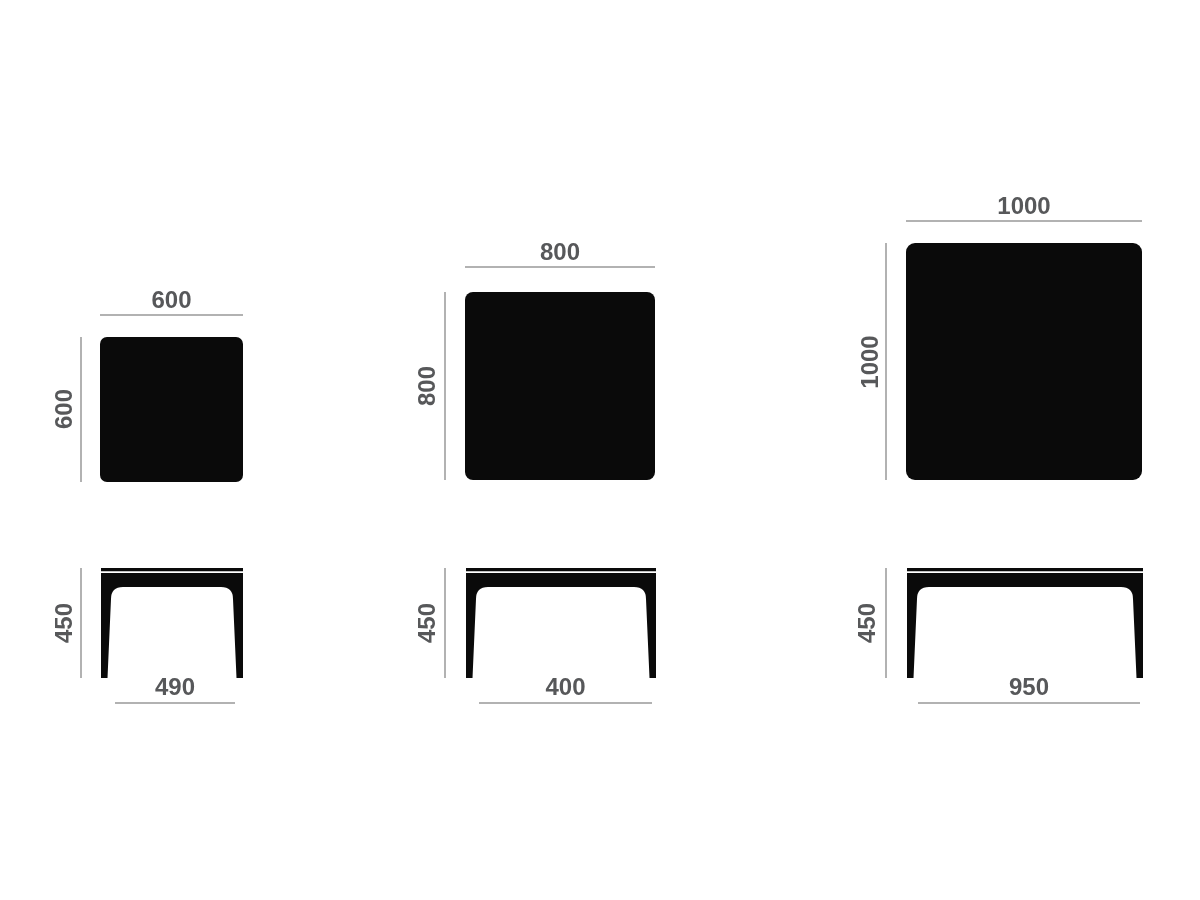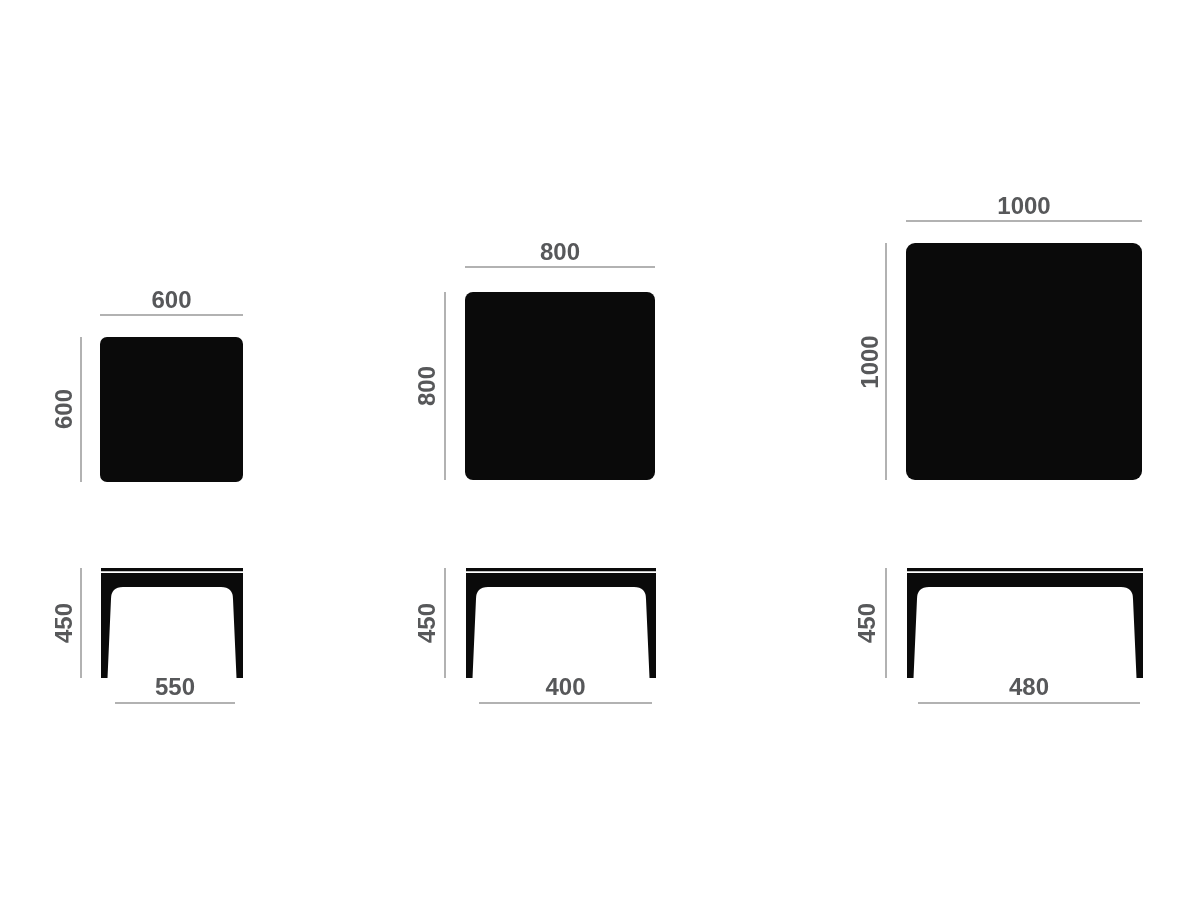--- a/index.html
+++ b/index.html
@@ -86,21 +86,21 @@
     <div class="top-square t1-square"></div>
     <div class="dim-line v t1-v-line"></div>
     <div class="dim-label vertical t1-v-label">600</div>
 
     <svg class="side-svg t1-side" width="142" height="110" viewBox="0 0 142 110">
       <path d="M0 0 H142 V3.2 H0 Z"></path>
       <path d="M0 5 H142 V110 H135.5 L132 31 Q132 19 120 19 H22 Q10 19 10 31 L6.5 110 H0 Z"></path>
     </svg>
     <div class="dim-line v t1-side-v-line"></div>
     <div class="dim-label vertical t1-side-v-label">450</div>
-    <div class="dim-label t1-b-label">550</div>
+    <div class="dim-label t1-b-label">490</div>
     <div class="dim-line h t1-b-line"></div>
   </div>
 
   <div>
     <div class="dim-label t2-top-label">800</div>
     <div class="dim-line h t2-h-line"></div>
     <div class="top-square t2-square"></div>
     <div class="dim-line v t2-v-line"></div>
     <div class="dim-label vertical t2-v-label">800</div>
 
@@ -120,17 +120,17 @@
     <div class="top-square t3-square"></div>
     <div class="dim-line v t3-v-line"></div>
     <div class="dim-label vertical t3-v-label">1000</div>
 
     <svg class="side-svg t3-side" width="236" height="110" viewBox="0 0 236 110">
       <path d="M0 0 H236 V3.2 H0 Z"></path>
       <path d="M0 5 H236 V110 H229.5 L226 31 Q226 19 214 19 H22 Q10 19 10 31 L6.5 110 H0 Z"></path>
     </svg>
     <div class="dim-line v t3-side-v-line"></div>
     <div class="dim-label vertical t3-side-v-label">450</div>
-    <div class="dim-label t3-b-label">480</div>
+    <div class="dim-label t3-b-label">950</div>
     <div class="dim-line h t3-b-line"></div>
   </div>
 
 </div>
 
 </body></html>

